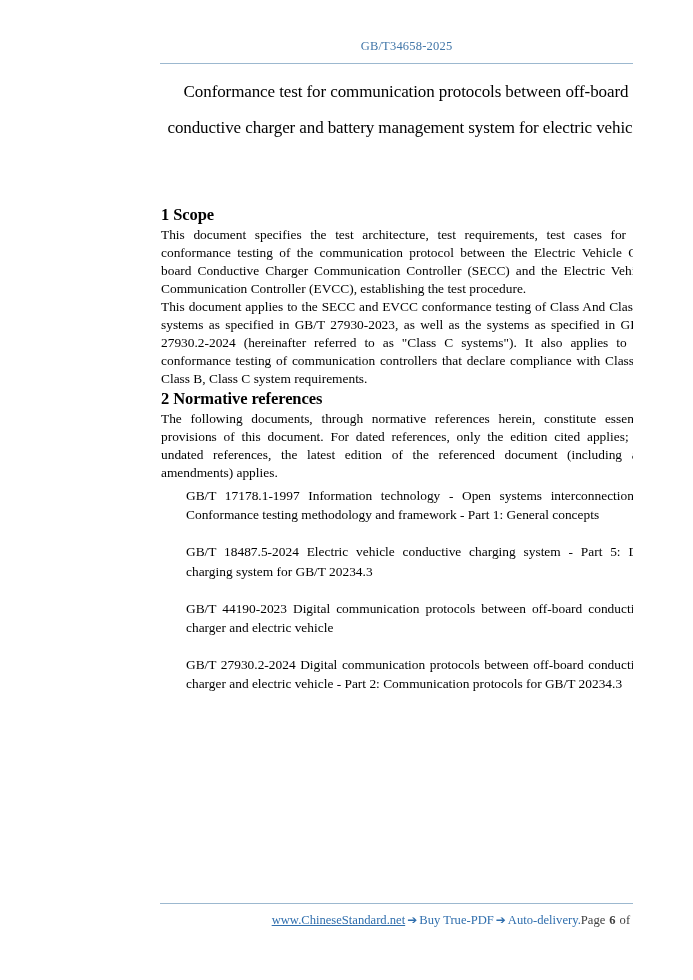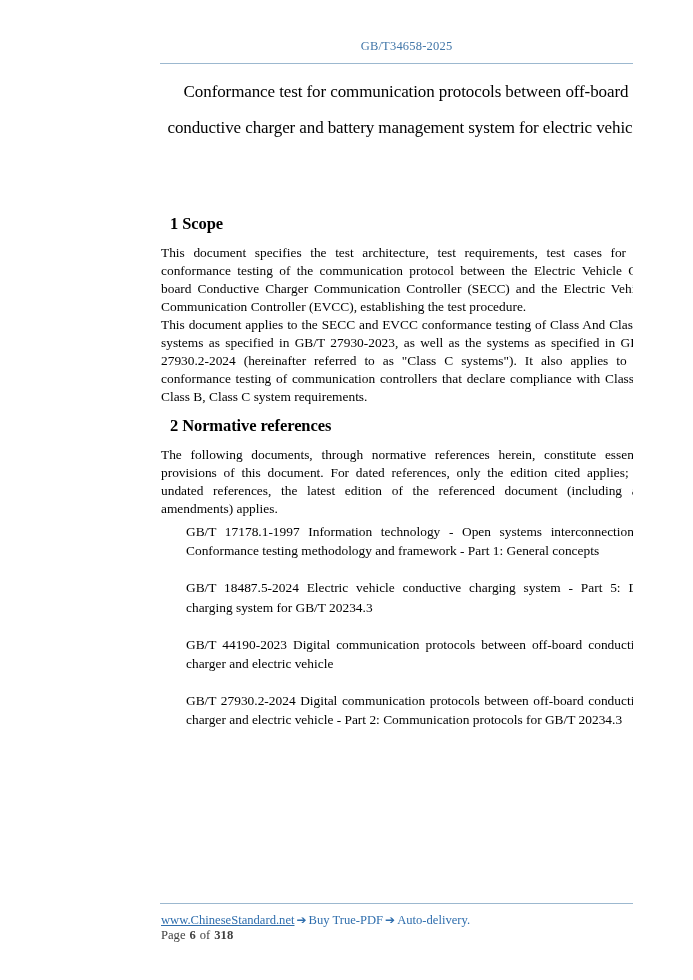--- a/index.html
+++ b/index.html
@@ -60,21 +60,21 @@
   
   .content {
     position: absolute;
     left: 101px;
     top: 204px;
     width: 490px;
   }
   h2.section-heading {
     font-size: 16.5px;
     font-weight: bold;
-    margin: 9px;
+    margin: 0;
     padding: 0;
     line-height: 22px;
     letter-spacing: -0.1px;
   }
   .section-1 { margin-top: 0; }
   .section-2 { margin-top: 27px; }
 
   p.body-par {
     font-size: 13.4px;
     line-height: 18px;
@@ -114,21 +114,20 @@
   .page-footer {
     position: absolute;
     left: 101px;
     top: 913px;
     width: 492px;
     display: flex;
     justify-content: flex-end;
     align-items: baseline;
     font-size: 12.6px;
     color: #2f6ead;
-    flex-direction: column;
   }
   .footer-left {
     white-space: nowrap;
   }
   .footer-url {
     color: #2f6ead;
     text-decoration: underline;
   }
   .footer-arrow {
     display: inline-block;

